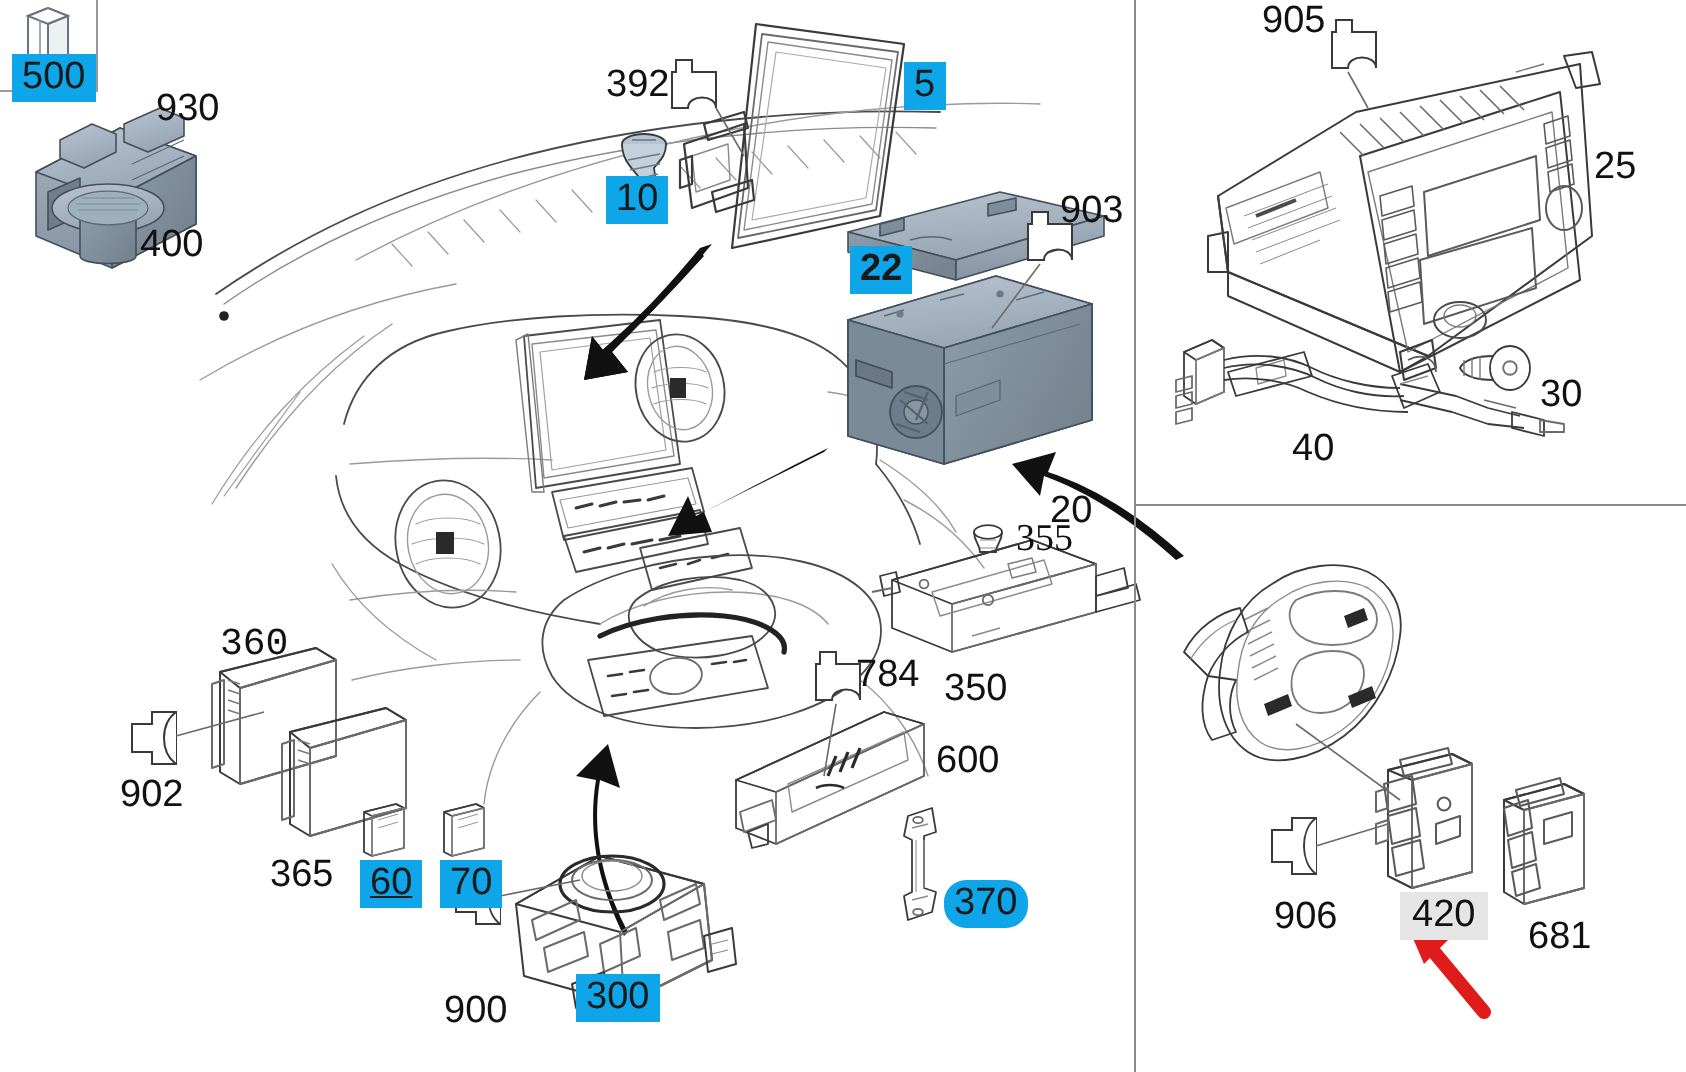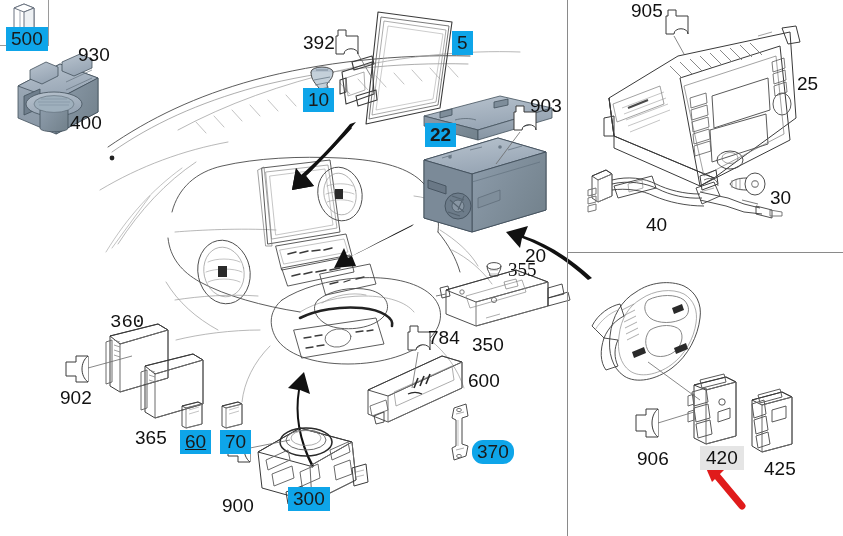--- a/index.html
+++ b/index.html
@@ -557,16 +557,16 @@
   <div>
     <div class="lbl" style="left:631px;top:1px;">905</div>
     <div class="lbl" style="left:797px;top:74px;">25</div>
     <div class="lbl" style="left:770px;top:188px;">30</div>
     <div class="lbl" style="left:646px;top:215px;">40</div>
   </div>
 
   <div>
     <div class="lbl" style="left:637px;top:449px;">906</div>
     <div class="hl420" style="left:700px;top:446px;">420</div>
-    <div class="lbl" style="left:764px;top:459px;">425</div>
+    <div class="lbl" style="left:764px;top:459px;">681</div>
   </div>
 
 </div>
 
 </body></html>

